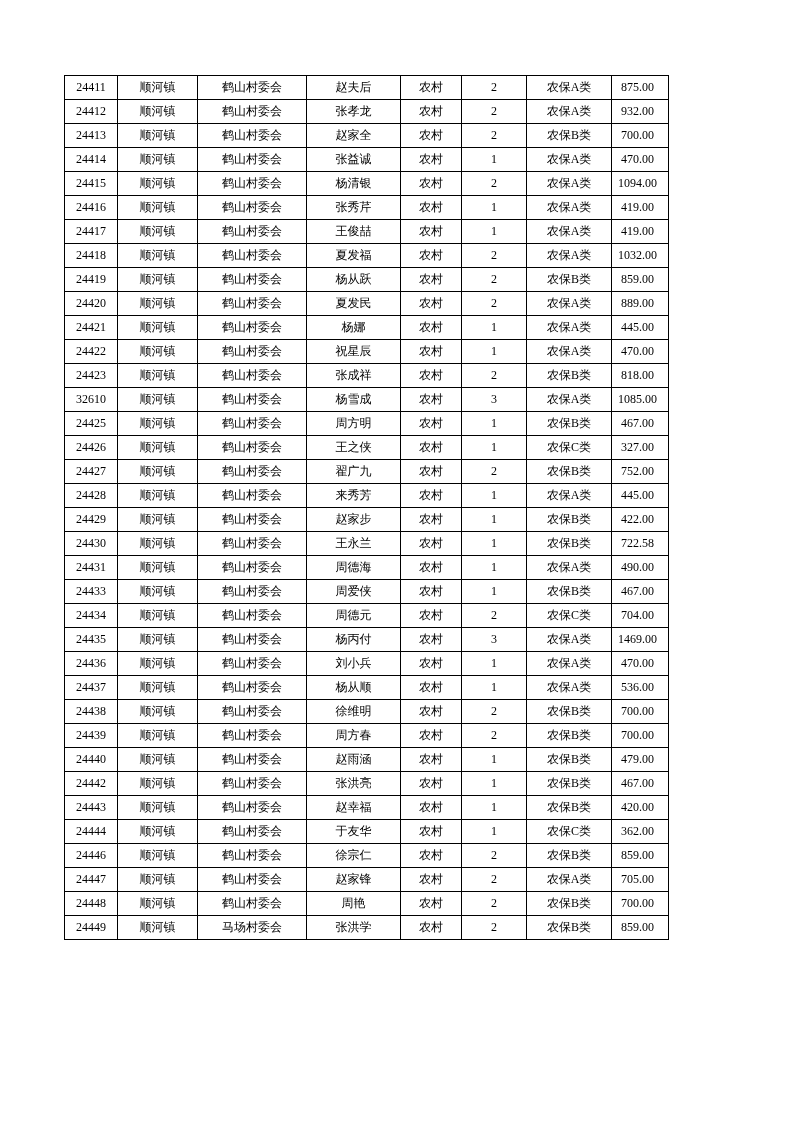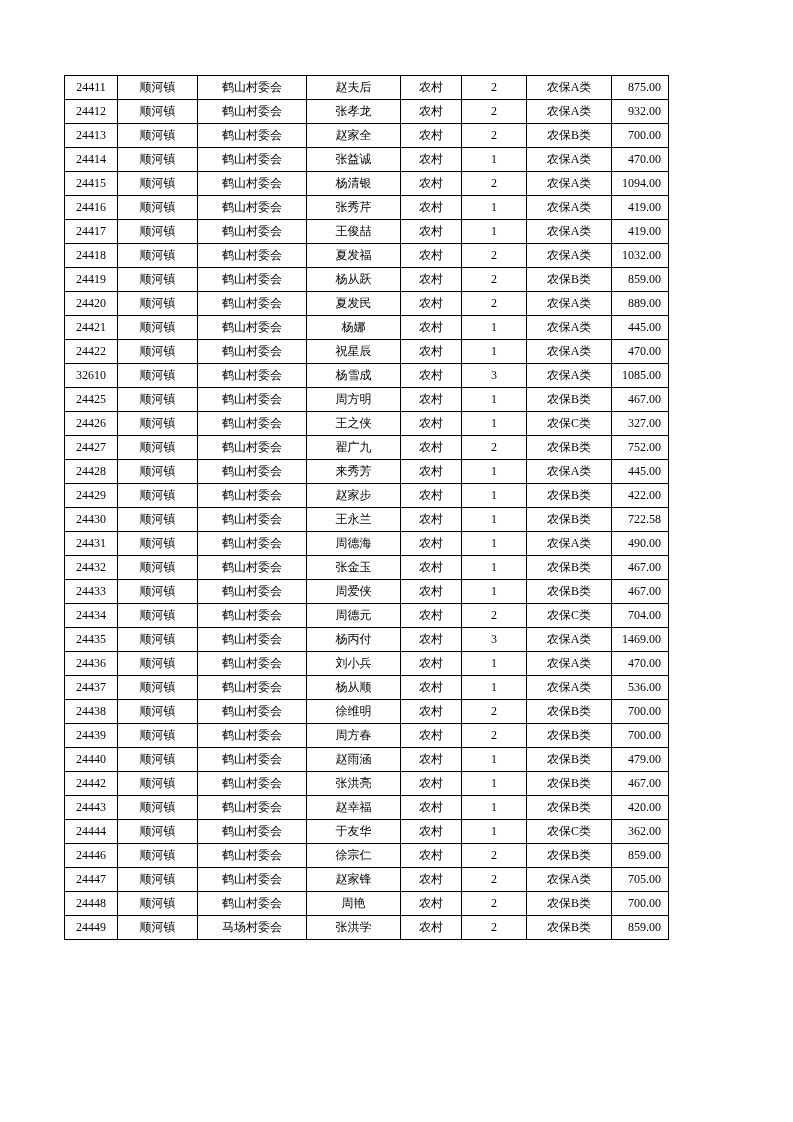--- a/index.html
+++ b/index.html
@@ -36,21 +36,21 @@
     height: 23px;
     padding: 0 2px;
     font-size: 12px;
     color: #000000;
     text-align: center;
     vertical-align: middle;
     white-space: nowrap;
     overflow: hidden;
   }
   table.data-table td.cell-amount {
-    text-align: right;
+    text-align: center;
     padding-right: 7px;
   }
 </style>
 </head>
 <body>
 
 <div class="page">
   <table class="data-table">
     <colgroup>
       <col class="c-id">
@@ -177,20 +177,30 @@
           <td class="cell-id">24422</td>
           <td class="cell-town">顺河镇</td>
           <td class="cell-village">鹤山村委会</td>
           <td class="cell-name">祝星辰</td>
           <td class="cell-type">农村</td>
           <td class="cell-count">1</td>
           <td class="cell-category">农保A类</td>
           <td class="cell-amount">470.00</td>
         </tr>
         <tr>
+          <td class="cell-id">24423</td>
+          <td class="cell-town">顺河镇</td>
+          <td class="cell-village">鹤山村委会</td>
+          <td class="cell-name">张成祥</td>
+          <td class="cell-type">农村</td>
+          <td class="cell-count">2</td>
+          <td class="cell-category">农保B类</td>
+          <td class="cell-amount">818.00</td>
+        </tr>
+        <tr>
           <td class="cell-id">32610</td>
           <td class="cell-town">顺河镇</td>
           <td class="cell-village">鹤山村委会</td>
           <td class="cell-name">杨雪成</td>
           <td class="cell-type">农村</td>
           <td class="cell-count">3</td>
           <td class="cell-category">农保A类</td>
           <td class="cell-amount">1085.00</td>
         </tr>
         <tr>
@@ -255,30 +265,20 @@
         </tr>
         <tr>
           <td class="cell-id">24431</td>
           <td class="cell-town">顺河镇</td>
           <td class="cell-village">鹤山村委会</td>
           <td class="cell-name">周德海</td>
           <td class="cell-type">农村</td>
           <td class="cell-count">1</td>
           <td class="cell-category">农保A类</td>
           <td class="cell-amount">490.00</td>
-        </tr>
-        <tr>
-          <td class="cell-id">24432</td>
-          <td class="cell-town">顺河镇</td>
-          <td class="cell-village">鹤山村委会</td>
-          <td class="cell-name">张金玉</td>
-          <td class="cell-type">农村</td>
-          <td class="cell-count">1</td>
-          <td class="cell-category">农保B类</td>
-          <td class="cell-amount">467.00</td>
         </tr>
         <tr>
           <td class="cell-id">24433</td>
           <td class="cell-town">顺河镇</td>
           <td class="cell-village">鹤山村委会</td>
           <td class="cell-name">周爱侠</td>
           <td class="cell-type">农村</td>
           <td class="cell-count">1</td>
           <td class="cell-category">农保B类</td>
           <td class="cell-amount">467.00</td>

